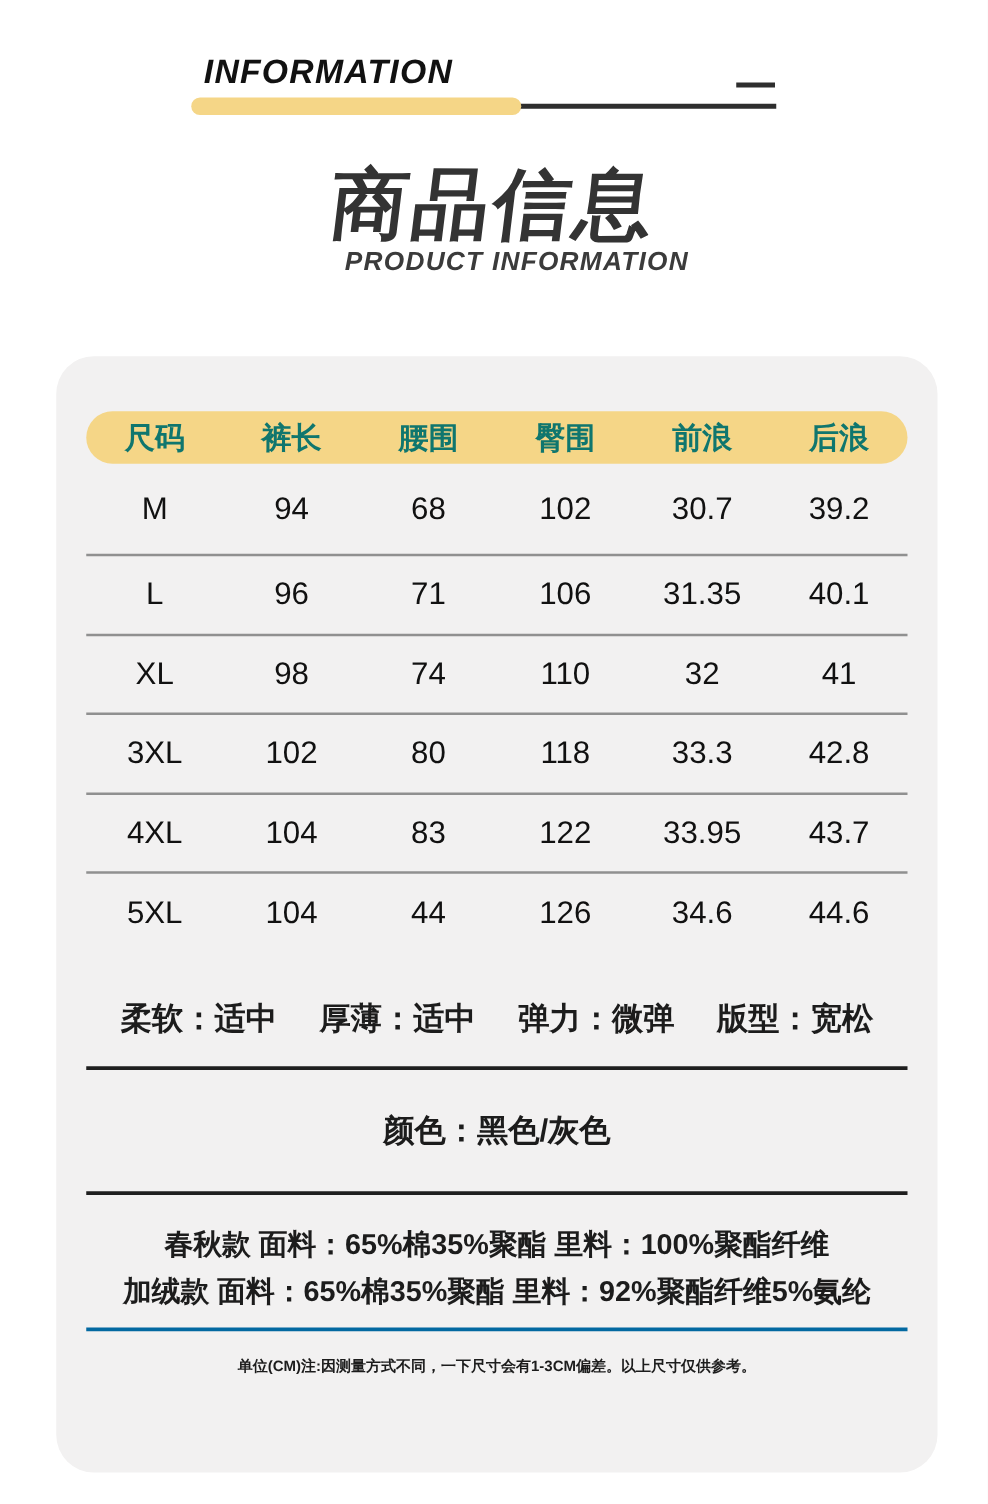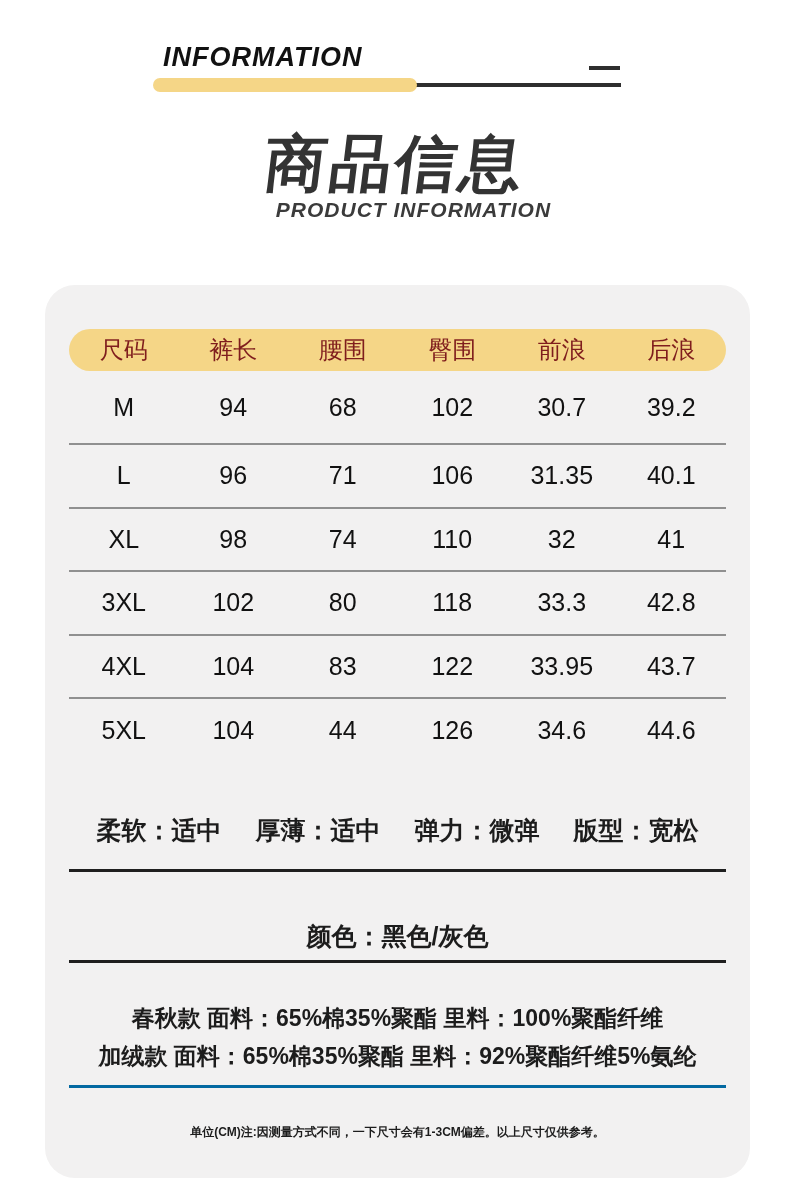--- a/index.html
+++ b/index.html
@@ -13,33 +13,33 @@
   .header-line { position:absolute; left:405px; top:83px; width:216px; height:4px; background:#2e2e2e; z-index:1; }
   .header-dash { position:absolute; left:589px; top:66px; width:31px; height:4px; background:#2e2e2e; }
 
   .title-cn-wrap { position:absolute; left:0; top:122px; width:790px; text-align:center; }
   .title-cn { display:inline-block; font-size:62px; font-weight:900; color:#333333; transform:skewX(-7deg); letter-spacing:3px; }
   .title-en-wrap { position:absolute; left:0; top:198px; width:790px; text-align:center;padding-left:37px; }
   .title-en { display:inline-block; font-size:21px; font-weight:bold; font-style:italic; color:#3b3b3b; letter-spacing:1px; }
 
   
   .card { position:absolute; left:45px; top:285px; width:705px; height:893px; background:#f2f1f1; border-radius:30px; }
-  .card-inner { width:657px; margin:16px auto; }
+  .card-inner { width:657px; margin:0 auto; }
 
   .pill-header { width:657px; height:42px; margin:44px auto 0; background:#f5d687; border-radius:21px; display:flex; align-items:center; }
-  .hcell { flex:1; text-align:center; font-size:24px; font-weight:400; color:#7f1d1d; }
+  .hcell { flex:1; text-align:center; font-size:24px; font-weight:700; color:#0f766e; }
 
   .size-rows { width:657px; margin:0 auto; }
   .size-row { display:flex; align-items:center; height:63.5px; border-bottom:2px solid #909090; }
   .size-row:first-child { height:74px; }
   .size-row:last-child { height:63px; border-bottom:none; }
   .cell { flex:1; text-align:center; font-size:25px; font-weight:400; color:#111111; }
 
   .attrs-row { display:flex; justify-content:center; gap:34px; padding:36px 0 22px; border-bottom:3px solid #1f1f1f; font-size:25px; font-weight:700; color:#1c1c1c; }
-  .color-row { text-align:center; padding:32px 0 7px; border-bottom:3px solid #1f1f1f; font-size:25px; font-weight:700; color:#1c1c1c; }
+  .color-row { text-align:center; padding:32px 0 32px; border-bottom:3px solid #1f1f1f; font-size:25px; font-weight:700; color:#1c1c1c; }
   .fabric-block { padding:20px 0 10px; border-bottom:3px solid #0369a1; text-align:center; }
   .fabric-line { line-height:38px; font-size:23px; font-weight:700; color:#1c1c1c; }
   .note-row { text-align:center; padding-top:20px; font-size:12px; font-weight:600; color:#1c1c1c; }
 </style>
 </head>
 <body>
 
 <div class="page">
 
   <div class="kicker">INFORMATION</div>

